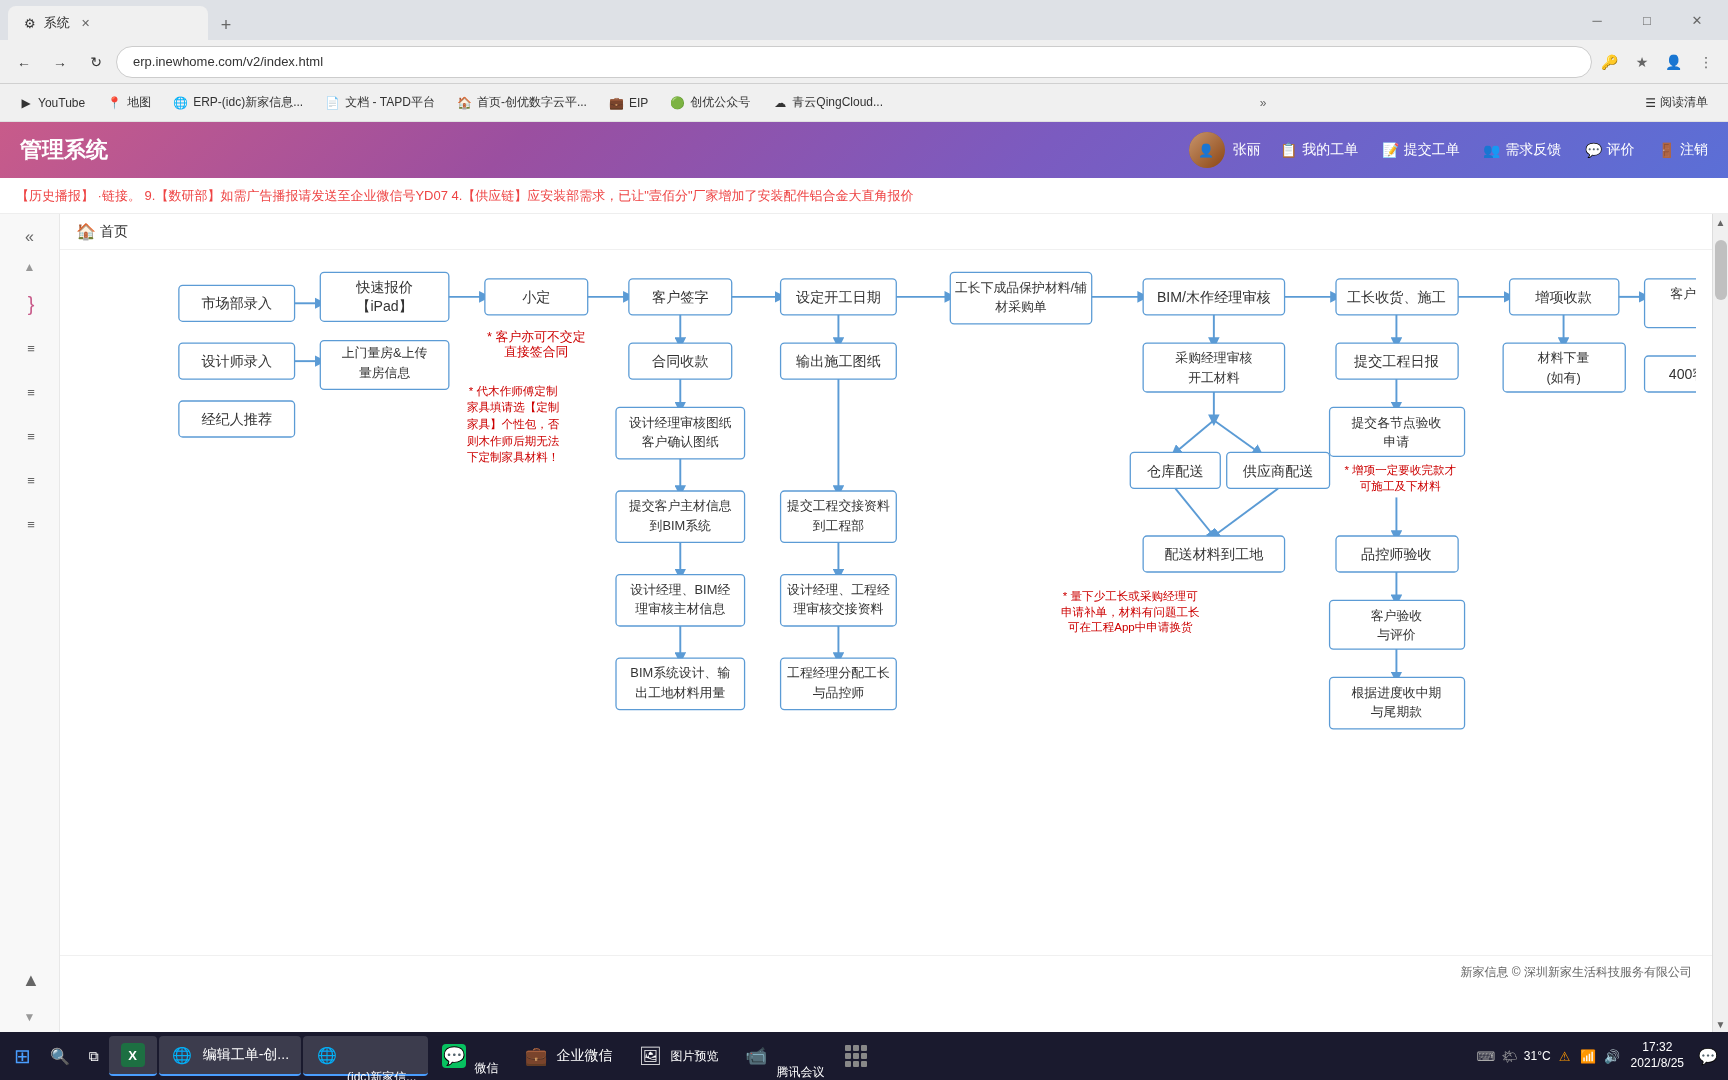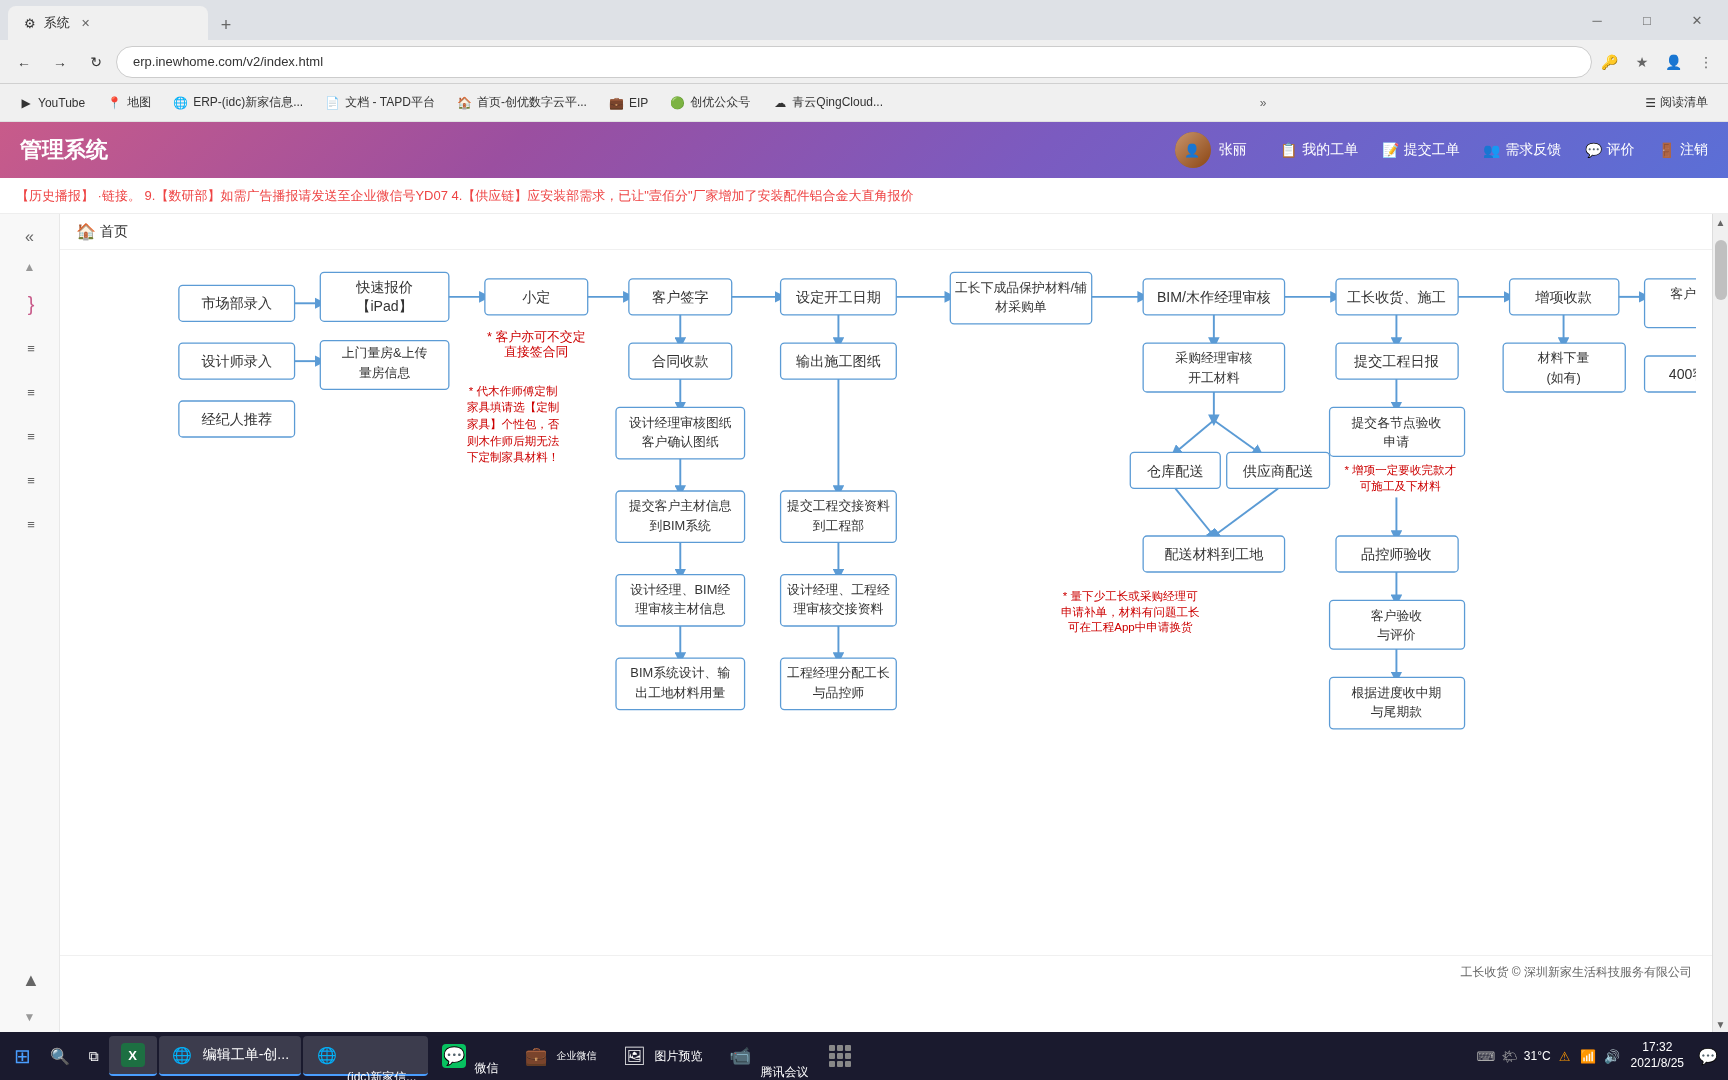--- a/index.html
+++ b/index.html
@@ -27,21 +27,21 @@
     .bookmarks-bar { height: 38px; background: #f0f0f0; display: flex; align-items: center; padding: 0 8px; gap: 2px; border-bottom: 1px solid #e0e0e0; overflow: hidden; }
     .bookmark-item { height: 28px; padding: 0 10px; border-radius: 4px; display: flex; align-items: center; gap: 4px; font-size: 12px; color: #333; cursor: pointer; white-space: nowrap; }
     .bookmark-icon { width: 16px; height: 16px; display: flex; align-items: center; justify-content: center; font-size: 12px; }
     .bookmarks-more { margin-left: auto; padding: 0 8px; font-size: 12px; color: #666; cursor: pointer; }
     .read-mode-btn { padding: 0 12px; height: 28px; border-radius: 4px; display: flex; align-items: center; gap: 4px; font-size: 12px; color: #333; cursor: pointer; }
 
     
     .page-content { flex: 1; background: white; display: flex; flex-direction: column; overflow: hidden; }
 
     
-    .page-header { height: 56px; background: linear-gradient(135deg, #c85b8a 0%, #9b4fa0 30%, #7b5bc0 60%, #5b6fd6 100%); display: flex; align-items: center; padding: 0 20px; gap: 34px; }
+    .page-header { height: 56px; background: linear-gradient(135deg, #c85b8a 0%, #9b4fa0 30%, #7b5bc0 60%, #5b6fd6 100%); display: flex; align-items: center; padding: 0 20px; gap: 20px; }
     .header-logo { font-size: 22px; font-weight: bold; color: white; }
     .header-spacer { flex: 1; }
     .header-user { display: flex; align-items: center; gap: 8px; color: white; font-size: 14px; cursor: pointer; }
     .user-avatar { width: 36px; height: 36px; border-radius: 50%; background: #8b6060; display: flex; align-items: center; justify-content: center; overflow: hidden; }
     .header-nav { display: flex; align-items: center; gap: 24px; }
     .header-nav-item { color: white; font-size: 14px; cursor: pointer; display: flex; align-items: center; gap: 4px; }
 
     
     .announcement-bar { height: 36px; background: #fff; border-bottom: 1px solid #eee; display: flex; align-items: center; padding: 0 16px; overflow: hidden; }
     .announcement-text { font-size: 13px; color: #e44; white-space: nowrap; }
@@ -406,21 +406,21 @@
 
               <defs>
                 <marker id="arrow" markerWidth="6" markerHeight="6" refX="3" refY="3" orient="auto">
                   <path d="M0,0 L0,6 L6,3 z" fill="#5b9bd5"></path>
                 </marker>
               </defs>
             </svg>
           </div>
 
           <div style="text-align:right; padding: 8px 20px; font-size:12px; color:#666; border-top:1px solid #f0f0f0;">
-            <span>工长收货 © 深圳新家生活科技服务有限公司</span>
+            <span>新家信息 © 深圳新家生活科技服务有限公司</span>
           </div>
 
         </div>
 
         <div class="v-scrollbar">
           <div class="scrollbar-btn">▲</div>
           <div class="scrollbar-track">
             <div class="scrollbar-thumb"></div>
           </div>
           <div class="scrollbar-btn">▼</div>
@@ -458,21 +458,21 @@
       <span style="font-size:12px;color:white;margin-top:44px;">(idc)新家信...</span>
     </div>
 
     <div class="taskbar-item">
       <div class="taskbar-icon" style="font-size:18px;background:#07c160;border-radius:4px;">💬</div>
       <span style="font-size:12px;color:white;margin-top:24px;">微信</span>
     </div>
 
     <div class="taskbar-item">
       <div class="taskbar-icon" style="font-size:18px;">💼</div>
-      <span style="font-size:10px;color:white;text-align:center;">企业微信</span>
+      <span style="font-size:14px;color:white;text-align:center;">企业微信</span>
     </div>
 
     <div class="taskbar-item">
       <div class="taskbar-icon" style="font-size:18px;">🖼</div>
       <span style="font-size:12px;color:white;">图片预览</span>
     </div>
 
     <div class="taskbar-item">
       <div class="taskbar-icon" style="font-size:18px;">📹</div>
       <span style="font-size:12px;color:white;margin-top:32px;">腾讯会议</span>

